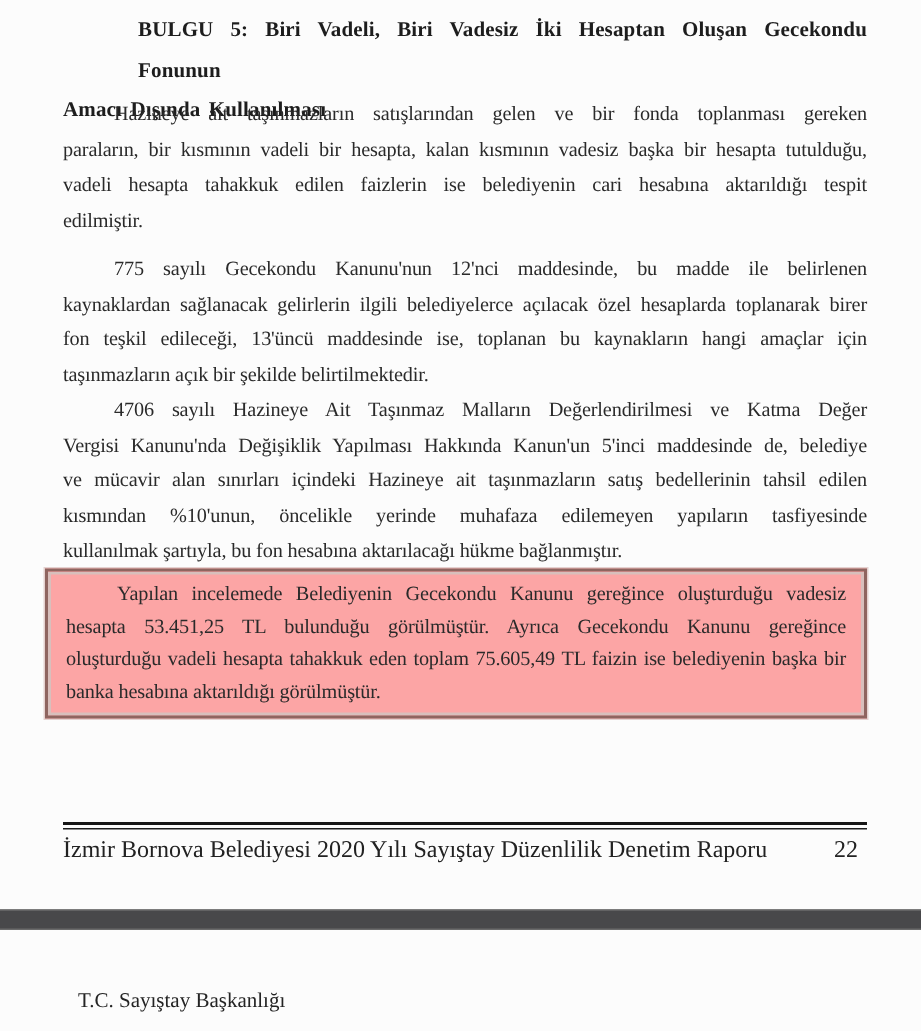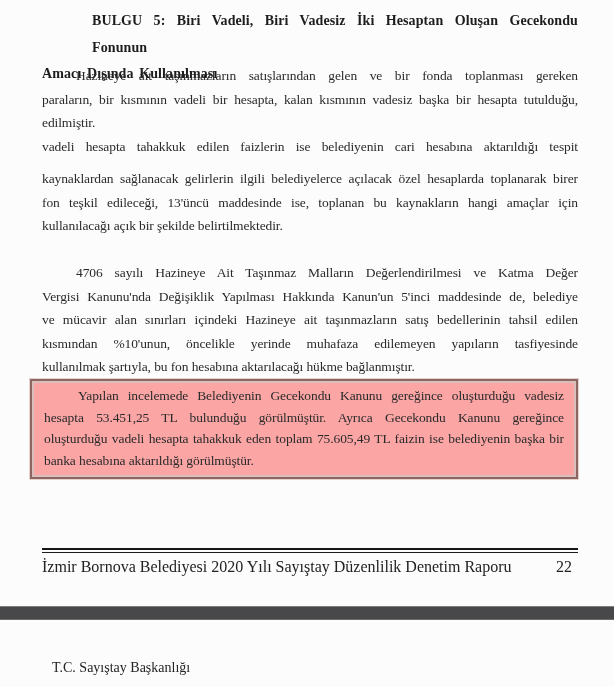--- a/index.html
+++ b/index.html
@@ -90,28 +90,29 @@
 <div class="page">
 
   <div class="block heading" style="top:8px">
     <div class="line t-indent">BULGU 5: Biri Vadeli, Biri Vadesiz İki Hesaptan Oluşan Gecekondu Fonunun</div>
     <div class="line last">Amacı Dışında Kullanılması</div>
   </div>
 
   <div class="block" style="top:64px">
     <div class="line indent">Hazineye ait taşınmazların satışlarından gelen ve bir fonda toplanması gereken</div>
     <div class="line">paraların, bir kısmının vadeli bir hesapta, kalan kısmının vadesiz başka bir hesapta tutulduğu,</div>
+    <div class="line">vadeli hesapta tahakkuk edilen faizlerin ise belediyenin cari hesabına aktarıldığı tespit</div>
     <div class="line last">edilmiştir.</div>
-    <div class="line">vadeli hesapta tahakkuk edilen faizlerin ise belediyenin cari hesabına aktarıldığı tespit</div>
   </div>
 
   <div class="block" style="top:167px">
+    <div class="line indent">775 sayılı Gecekondu Kanunu'nun 12'nci maddesinde, bu madde ile belirlenen</div>
     <div class="line">kaynaklardan sağlanacak gelirlerin ilgili belediyelerce açılacak özel hesaplarda toplanarak birer</div>
     <div class="line">fon teşkil edileceği, 13'üncü maddesinde ise, toplanan bu kaynakların hangi amaçlar için</div>
-    <div class="line last">kullanılacağı açık bir şekilde belirtilmektedir.</div>
+    <div class="line last">taşınmazların açık bir şekilde belirtilmektedir.</div>
   </div>
 
   <div class="block" style="top:261px">
     <div class="line indent">4706 sayılı Hazineye Ait Taşınmaz Malların Değerlendirilmesi ve Katma Değer</div>
     <div class="line">Vergisi Kanunu'nda Değişiklik Yapılması Hakkında Kanun'un 5'inci maddesinde de, belediye</div>
     <div class="line">ve mücavir alan sınırları içindeki Hazineye ait taşınmazların satış bedellerinin tahsil edilen</div>
     <div class="line">kısmından %10'unun, öncelikle yerinde muhafaza edilemeyen yapıların tasfiyesinde</div>
     <div class="line last">kullanılmak şartıyla, bu fon hesabına aktarılacağı hükme bağlanmıştır.</div>
   </div>
 

